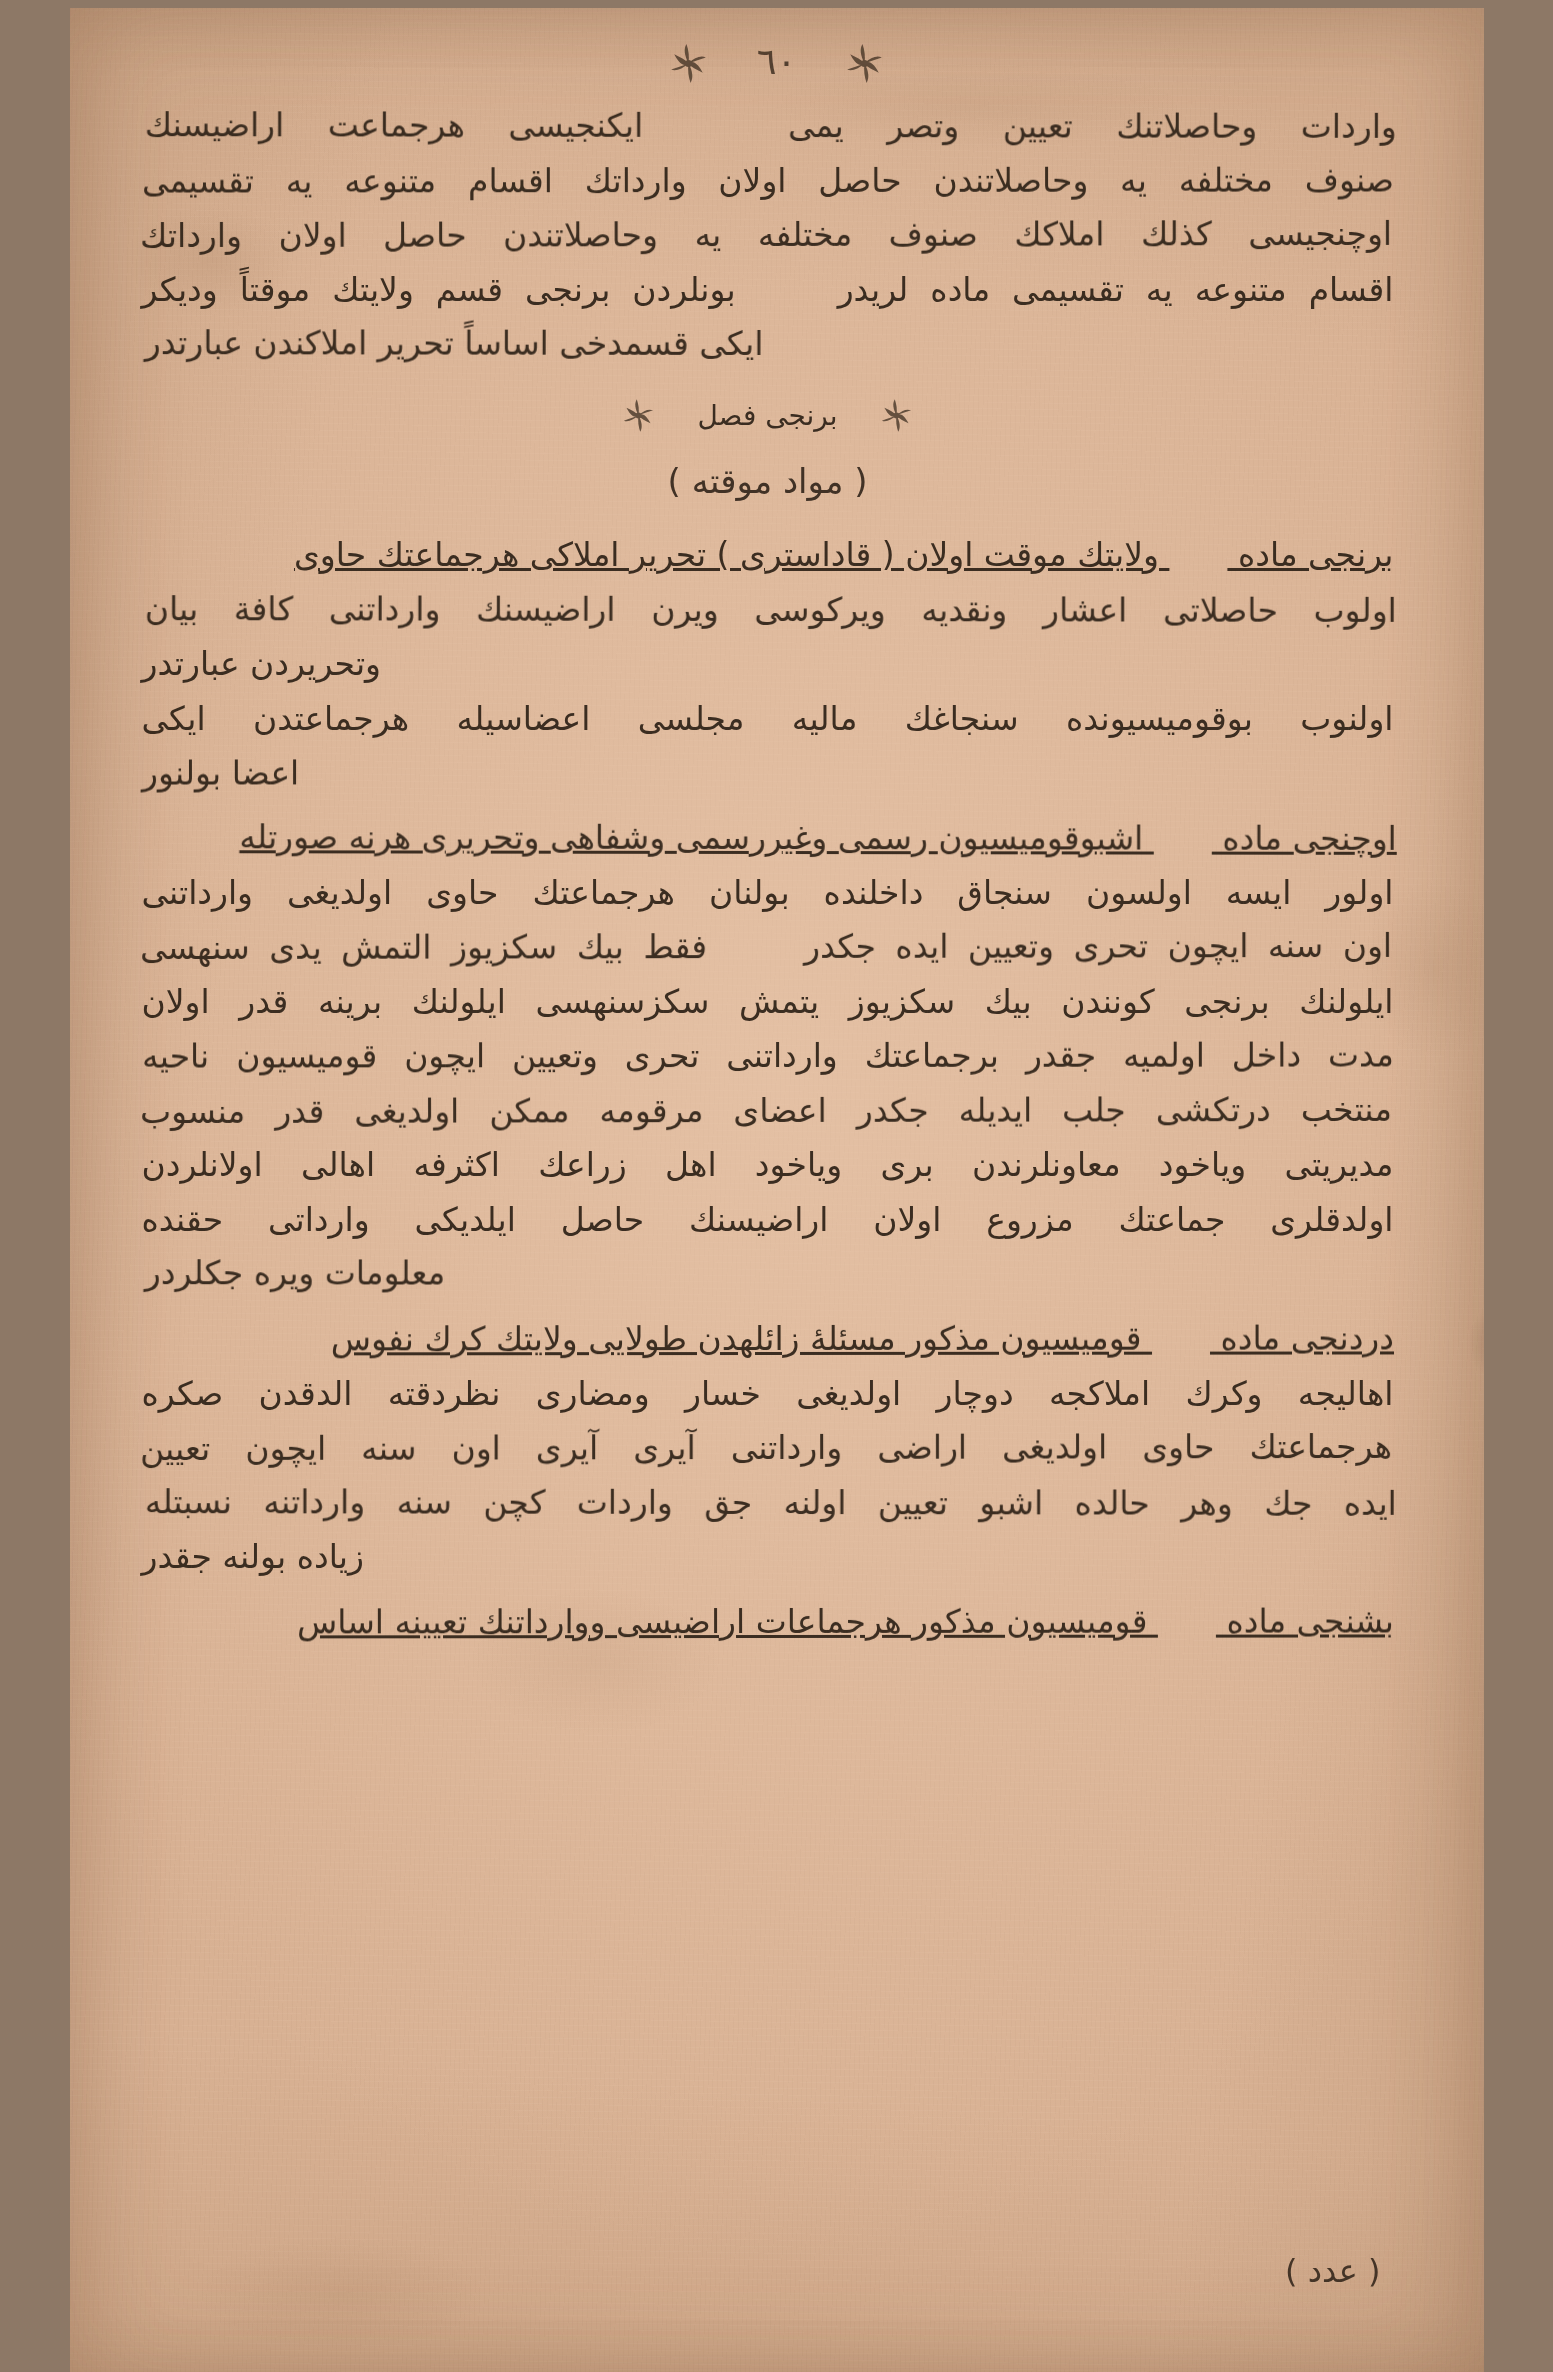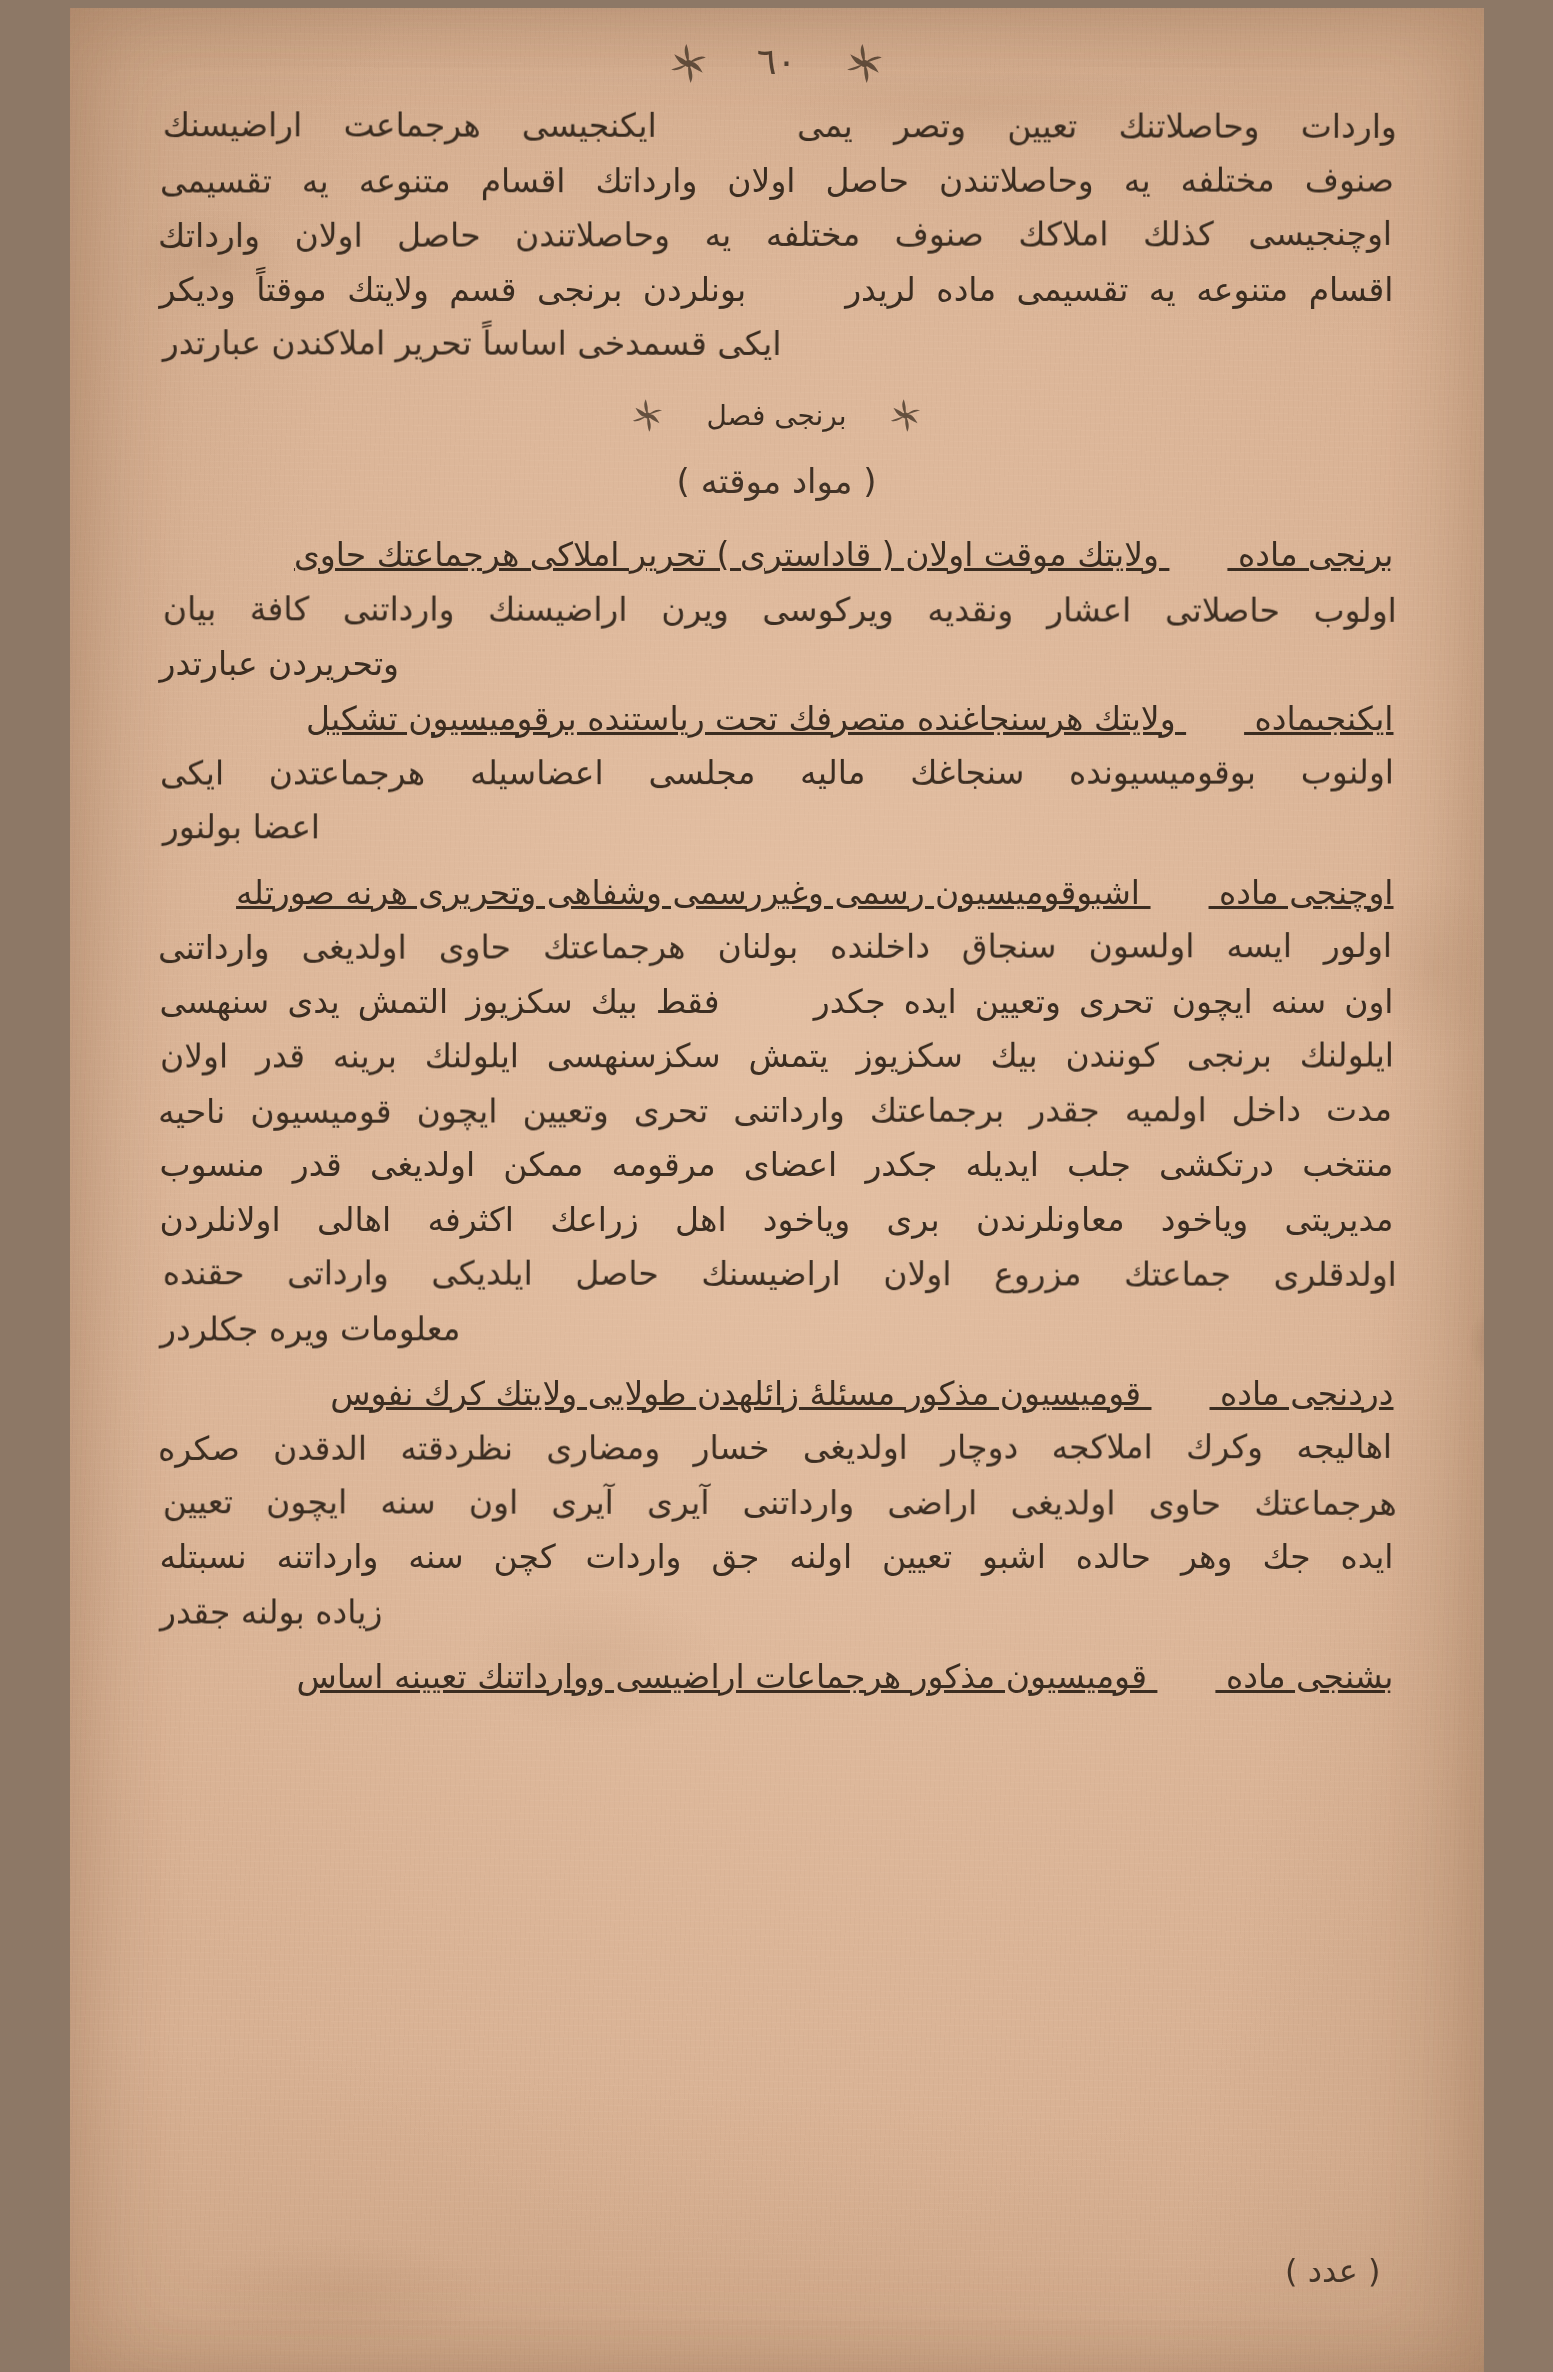--- a/index.html
+++ b/index.html
@@ -76,21 +76,21 @@
     color: #433326;
     opacity: 0.88;
     transform: translateY(-1.9px);
   }
 
   
   .body {
     position: absolute;
     top: 101px;
     right: 90px;
-    left: 90px;
+    left: 72px;
     direction: rtl;
   }
 
   .line {
     font-size: 33px;
     line-height: 1.0;
     color: #2f2318;
     white-space: nowrap;
     margin-bottom: 21.5px;
     text-align: justify;
@@ -223,21 +223,20 @@
         </svg>
       </span>
     </div>
 
     <div class="subheading">( مواد موقته )</div>
 
     <div class="line start">برنجى ماده <span class="seg-gap"></span> ولايتك موقت اولان ( قاداسترى ) تحرير املاكى هرجماعتك حاوى</div>
     <div class="line">اولوب حاصلاتى اعشار ونقديه ويركوسى ويرن اراضيسنك وارداتنى كافة بيان</div>
     <div class="line end">وتحريردن عبارتدر</div>
 
-    <div class="line start">ايكنجىماده <span class="seg-gap"></span> ولايتك هرسنجاغنده متصرفك تحت رياستنده برقوميسيون تشكيل</div>
     <div class="line">اولنوب بوقوميسيونده سنجاغك ماليه مجلسى اعضاسيله هرجماعتدن ايكى</div>
     <div class="line end gap">اعضا بولنور</div>
 
     <div class="line start">اوچنجى ماده <span class="seg-gap"></span> اشبوقوميسيون رسمى وغيررسمى وشفاهى وتحريرى هرنه صورتله</div>
     <div class="line">اولور ايسه اولسون سنجاق داخلنده بولنان هرجماعتك حاوى اولديغى وارداتنى</div>
     <div class="line">اون سنه ايچون تحرى وتعيين ايده جكدر <span class="seg-gap"></span> فقط بيك سكزيوز التمش يدى سنهسى</div>
     <div class="line">ايلولنك برنجى كونندن بيك سكزيوز يتمش سكزسنهسى ايلولنك برينه قدر اولان</div>
     <div class="line">مدت داخل اولميه جقدر برجماعتك وارداتنى تحرى وتعيين ايچون قوميسيون ناحيه</div>
     <div class="line">منتخب درتكشى جلب ايديله جكدر اعضاى مرقومه ممكن اولديغى قدر منسوب</div>
     <div class="line">مديريتى وياخود معاونلرندن برى وياخود اهل زراعك اكثرفه اهالى اولانلردن</div>

